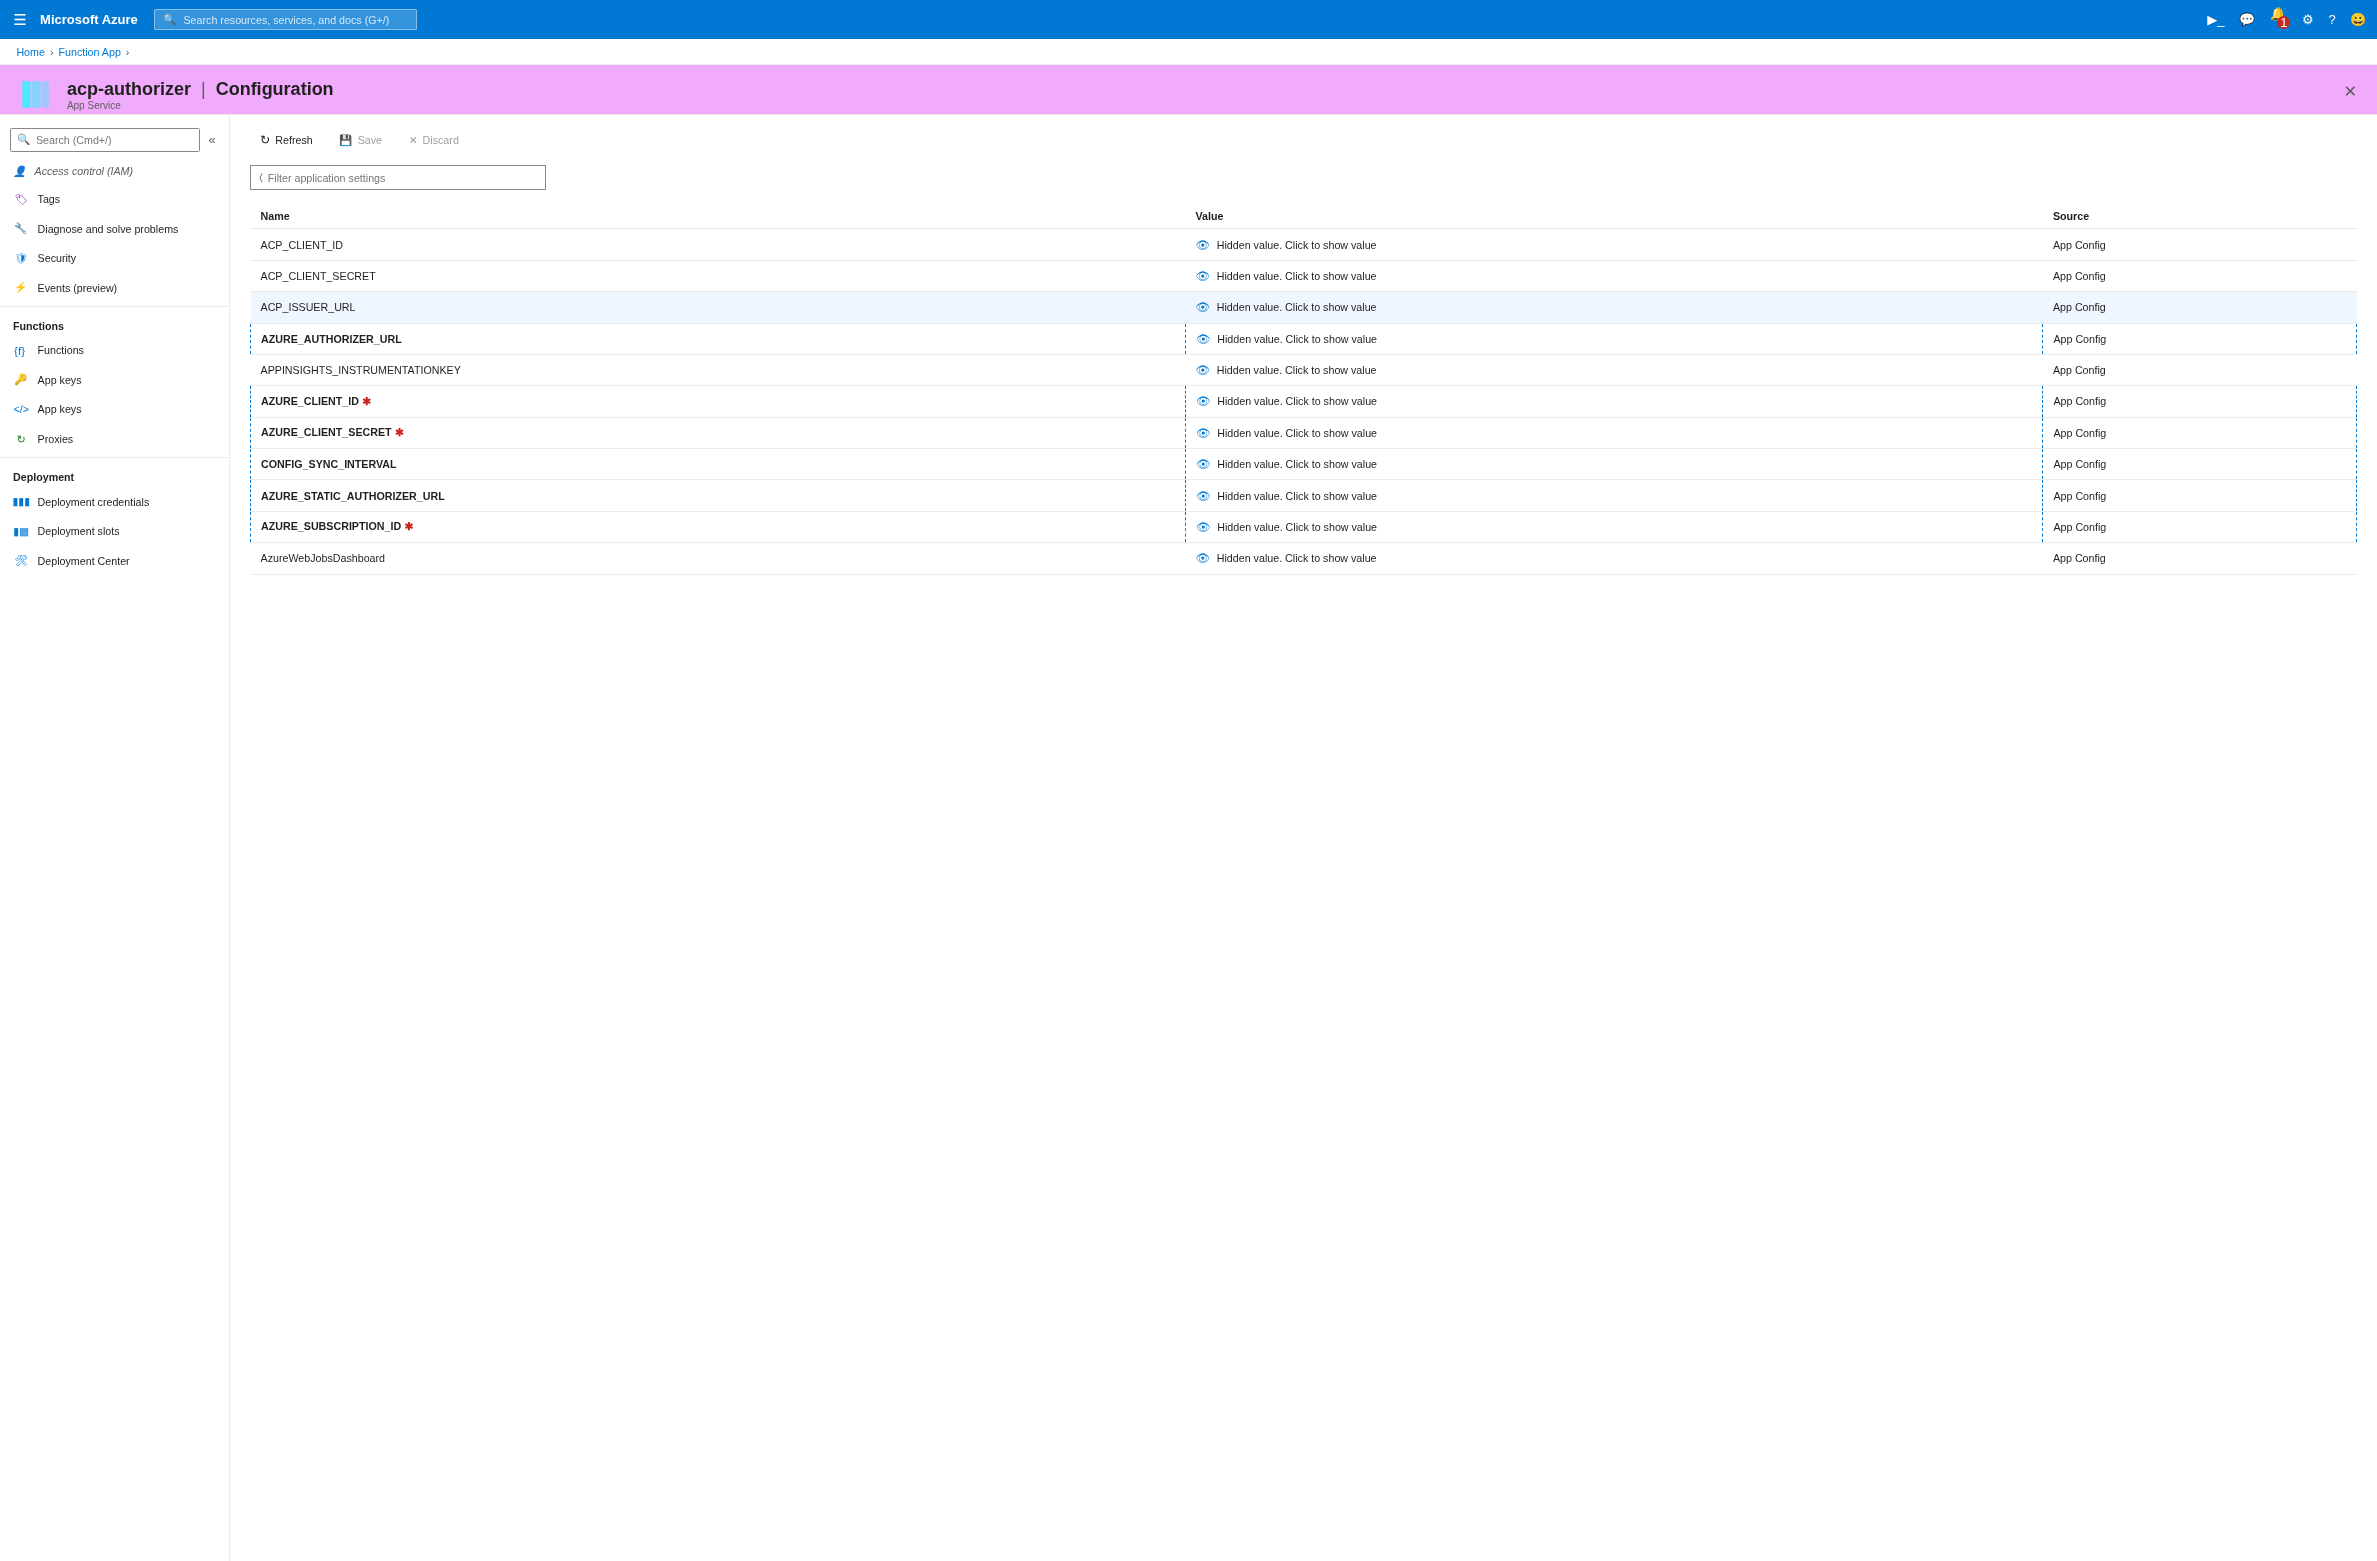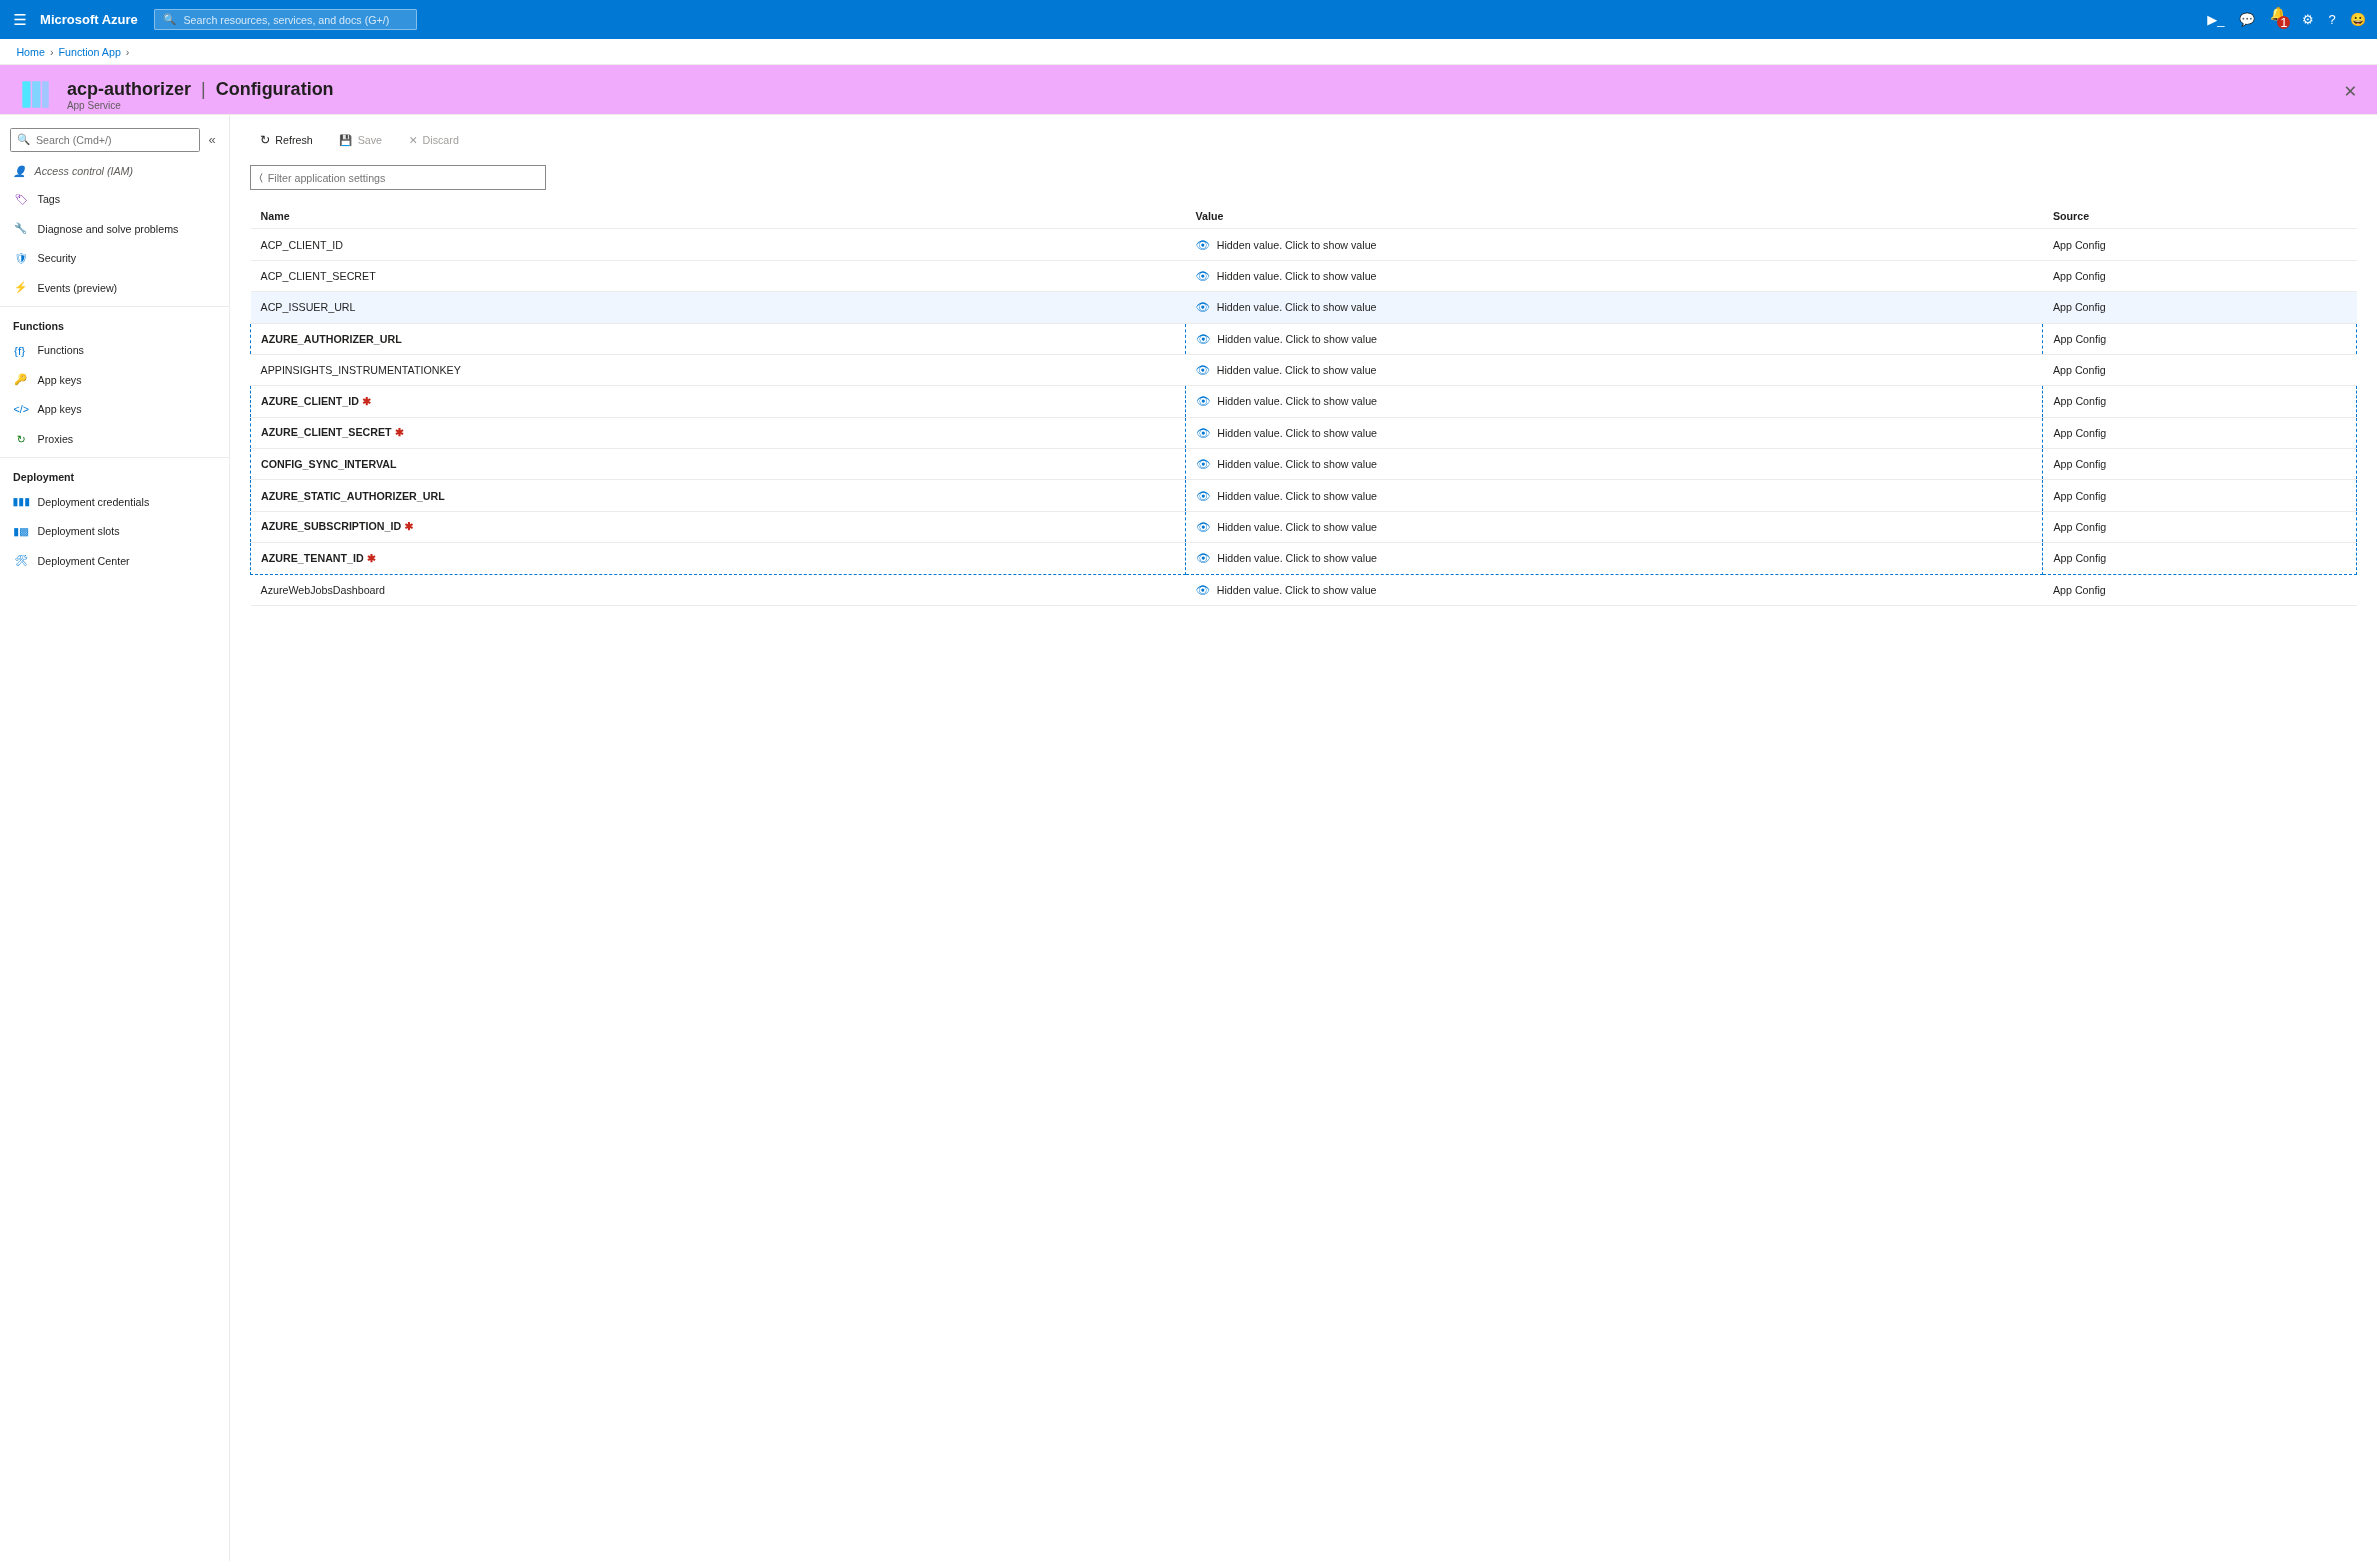--- a/index.html
+++ b/index.html
@@ -526,30 +526,20 @@
               <td style="border-left: 1.6px dashed rgb(0, 120, 212); border-right: 1.6px dashed rgb(0, 120, 212);"><span style="font-weight:600">AZURE_SUBSCRIPTION_ID</span><span style="color:#c8281c;font-weight:bold;margin-left:3.3px;">✱</span></td>
               <td style="border-left: 1.6px dashed rgb(0, 120, 212); border-right: 1.6px dashed rgb(0, 120, 212);">
     <div class="hidden-value">
       <span class="eye-icon">👁</span>
       <span>Hidden value. Click to show value</span>
     </div>
               </td>
               <td class="source-text" style="border-left: 1.6px dashed rgb(0, 120, 212); border-right: 1.6px dashed rgb(0, 120, 212);">App Config</td>
             </tr>
             <tr>
-              <td style="border-left: 1.6px dashed rgb(0, 120, 212); border-right: 1.6px dashed rgb(0, 120, 212); border-bottom: 1.6px dashed rgb(0, 120, 212);"><span style="font-weight:600">AZURE_TENANT_ID</span><span style="color:#c8281c;font-weight:bold;margin-left:3.3px;">✱</span></td>
-              <td style="border-left: 1.6px dashed rgb(0, 120, 212); border-right: 1.6px dashed rgb(0, 120, 212); border-bottom: 1.6px dashed rgb(0, 120, 212);">
-    <div class="hidden-value">
-      <span class="eye-icon">👁</span>
-      <span>Hidden value. Click to show value</span>
-    </div>
-              </td>
-              <td class="source-text" style="border-left: 1.6px dashed rgb(0, 120, 212); border-right: 1.6px dashed rgb(0, 120, 212); border-bottom: 1.6px dashed rgb(0, 120, 212);">App Config</td>
-            </tr>
-            <tr>
               <td style=""><span style="font-weight:normal">AzureWebJobsDashboard</span></td>
               <td style="">
     <div class="hidden-value">
       <span class="eye-icon">👁</span>
       <span>Hidden value. Click to show value</span>
     </div>
               </td>
               <td class="source-text" style="">App Config</td>
             </tr>
           </tbody>

